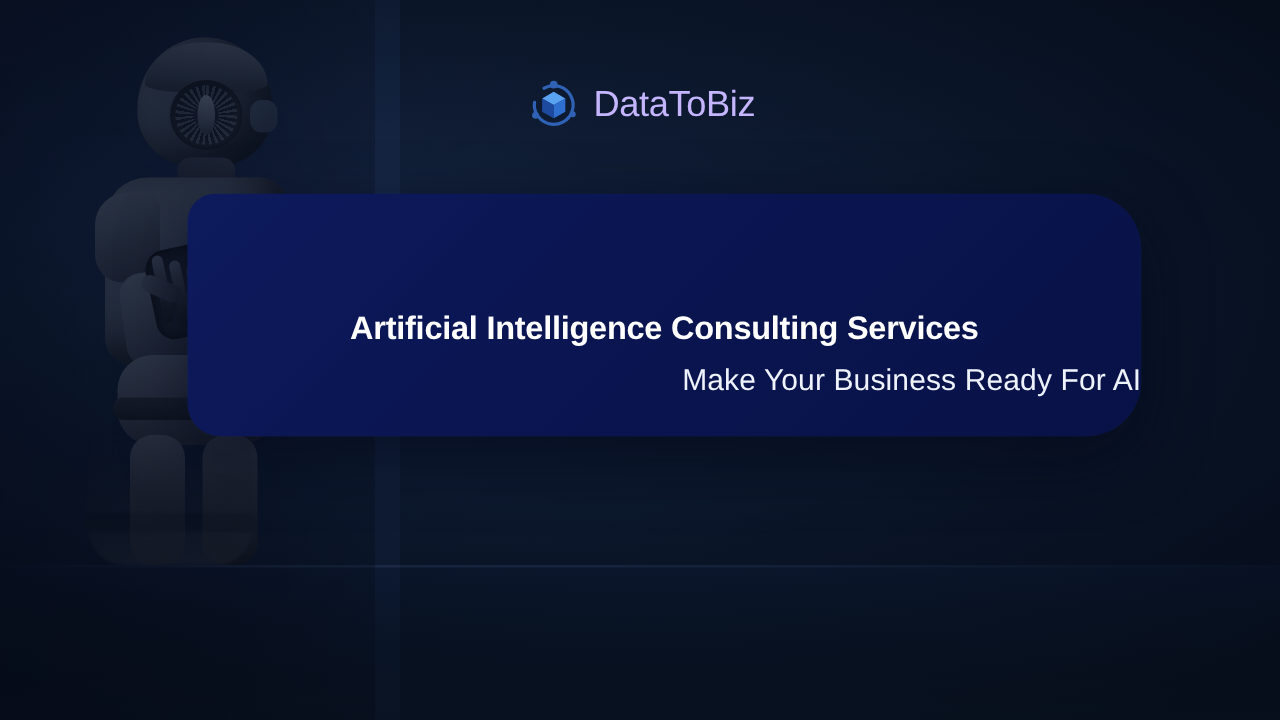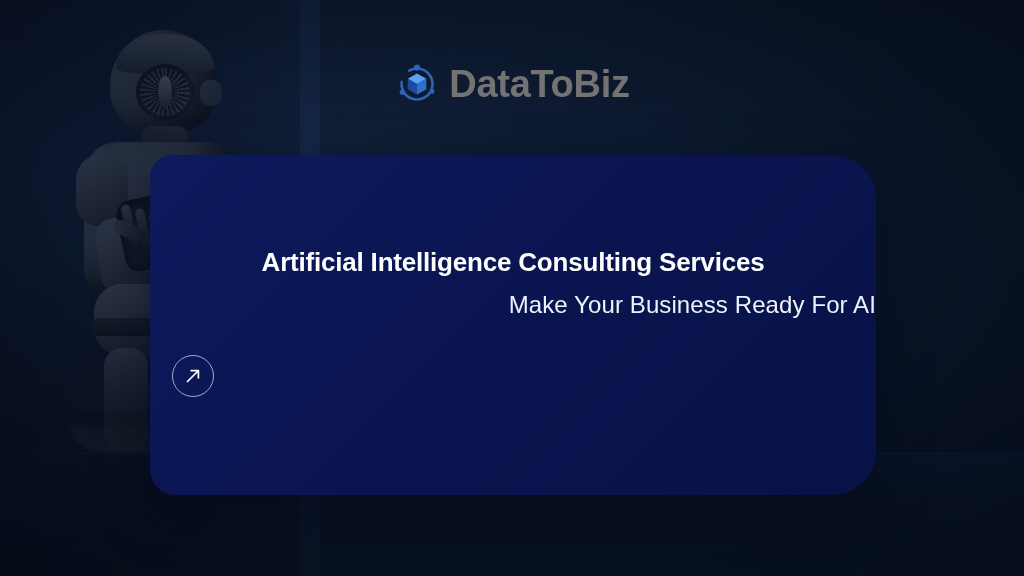--- a/index.html
+++ b/index.html
@@ -249,39 +249,40 @@
     justify-content: center;
     gap: 9px;
   }
   .logo-mark {
     width: 46px;
     height: 46px;
     flex: 0 0 auto;
     display: block;
   }
   .logo-text {
-    font-size: 38px;
-    font-weight: 700;
+    font-size: 29px;
+    font-weight: 400;
     letter-spacing: -0.3px;
-    color: #737373;
+    color: #c4b5fd;
     line-height: 1;
     white-space: nowrap;
   }
 
   
   .card {
     position: absolute;
     left: 150px;
     top: 155px;
     width: 726px;
-    height: 340px;
+    height: 194px;
     background: linear-gradient(135deg, #0d1a5c 0%, #0a1551 45%, #091247 100%);
     border-radius: 22px 44px 44px 26px;
     box-shadow: 0 18px 50px rgba(3,8,24,0.55);
     overflow: hidden;
+    padding-left: 37px;
   }
   .card-inner {
     position: absolute;
     inset: 0;
   }
   .card-title {
     position: absolute;
     left: 0; right: 0;
     top: 92px;
     text-align: center;

